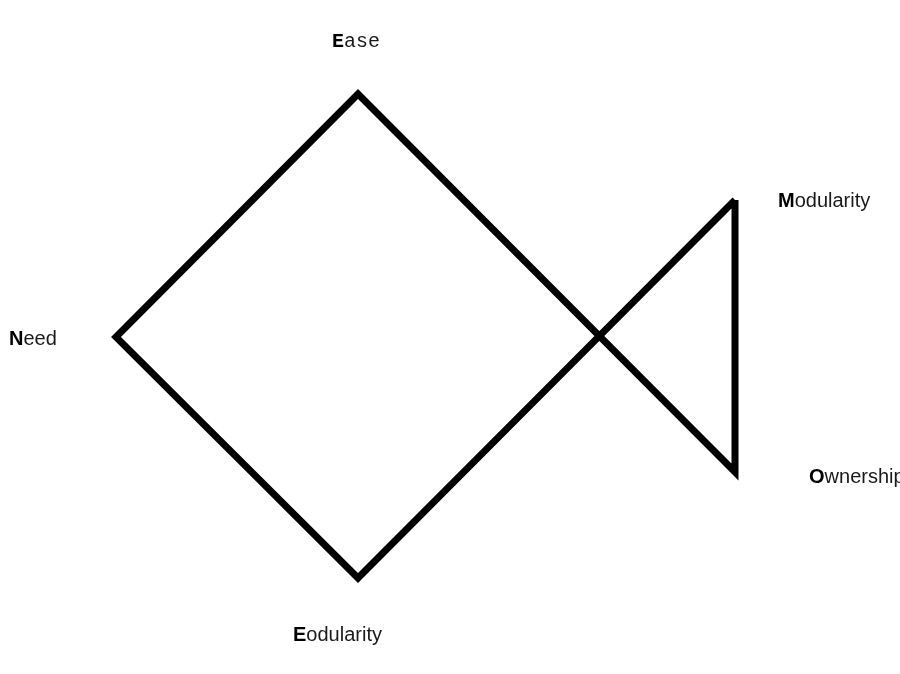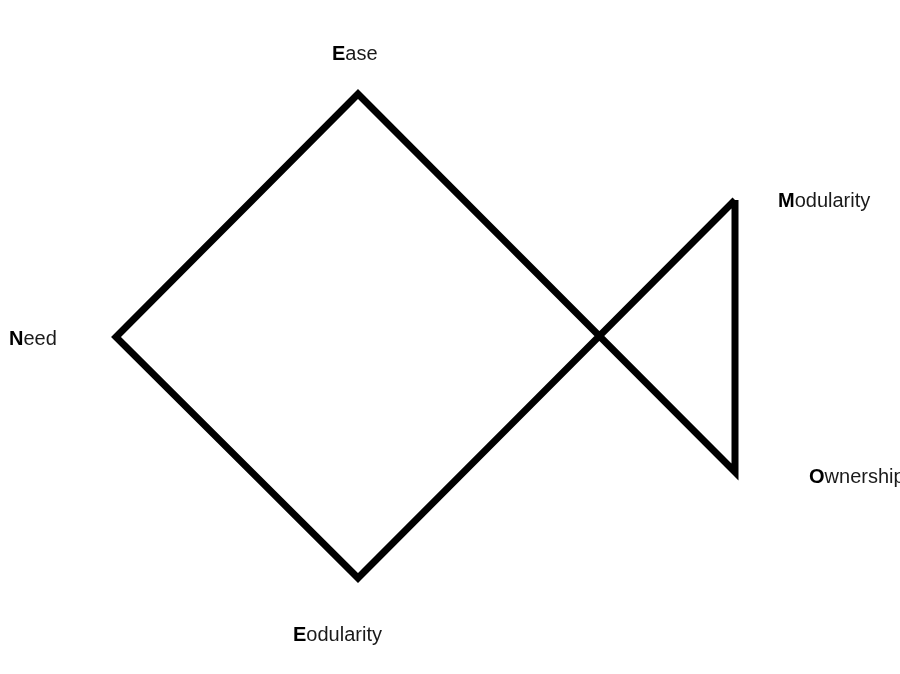--- a/index.html
+++ b/index.html
@@ -9,21 +9,21 @@
   .label { position:absolute; font-size:20px; white-space:nowrap; line-height:1; color:#1a1a1a; }
   .label b { font-weight:700; color:#000; }
 </style>
 </head>
 <body>
 
 <svg class="fish" width="900" height="674" viewBox="0 0 900 674">
   <polyline points="735,200 358,578 116,337 358,94 735,472 735,200" fill="none" stroke="#000" stroke-width="7" stroke-linejoin="miter" stroke-linecap="butt"></polyline>
 </svg>
 
-<div class="label" style="left:332px; top:43px;"><b>E</b><span>ase</span></div>
+<div class="label" style="left:332px; top:32px;font-family:Liberation Mono, monospace;"><b>E</b><span>ase</span></div>
 
 <div class="label" style="left:9px; top:328px;text-align:right;"><b>N</b><span>eed</span></div>
 
 <div class="label" style="left:293px; top:624px;"><b>E</b><span>odularity</span></div>
 
 <div class="label" style="left:778px; top:190px;text-align:center;"><b>M</b><span>odularity</span></div>
 
 <div class="label" style="left:809px; top:466px;"><b>O</b><span>wnership</span></div>
 
 </body></html>

